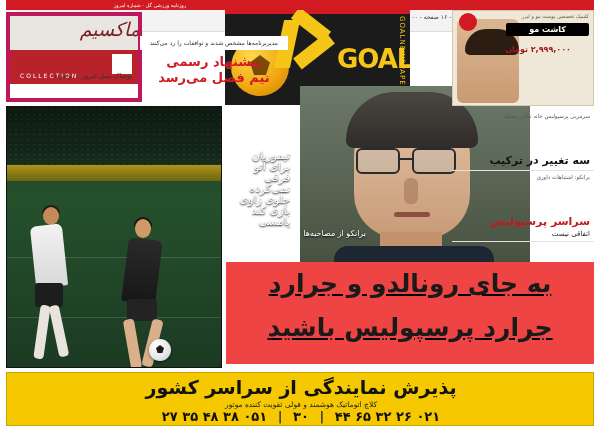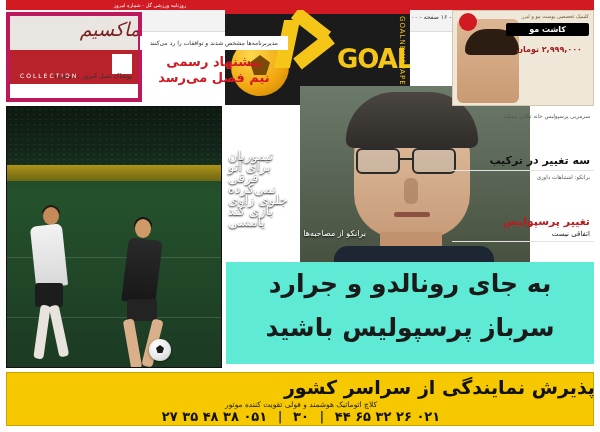--- a/index.html
+++ b/index.html
@@ -317,21 +317,21 @@
     position: absolute; right: 4px; top: 2px;
     font-size: 5px; color: #6b5a3a; direction: rtl;
   }
   .ad-red-badge {
     position: absolute; right: 4px; top: 12px;
     background: #000000; color: #fff;
     font-size: 8px; padding: 2px 23px; direction: rtl;
     border-radius: 2px; font-weight: bold;
   }
   .ad-price {
-    position: absolute; right: 11px; top: 34px;
+    position: absolute; right: 22px; top: 34px;
     font-size: 8px; color: #a31b20; direction: rtl; font-weight: bold;
   }
   .ad-face {
     position: absolute; left: 4px; top: 8px;
     width: 62px; height: 84px;
     background: linear-gradient(180deg,#dcb693 0%, #c99a72 100%);
     border-radius: 6px;
   }
   .ad-face-hair {
     position: absolute; left: 8px; top: 10px;
@@ -364,22 +364,23 @@
   .news-title.red { color: #c01a20; }
   .news-sub {
     font-size: 7px; color: #222; line-height: 10px;
   }
 
   
   .main-hl {
     position: absolute;
     left: 226px; top: 262px;
     width: 368px; height: 102px;
-    background: #5eead4;
-    overflow: hidden;
+    background: #ef4444;
+    overflow: hidden;
+    text-decoration: underline;
   }
   .main-hl-l1, .main-hl-l2 {
     direction: rtl;
     text-align: center;
     color: #1a1a1a;
     font-weight: bold;
     font-size: 25px;
     line-height: 44px;
     letter-spacing: -0.5px;
   }
@@ -451,21 +452,21 @@
   .bottom-ad {
     position: absolute;
     left: 6px; top: 372px;
     width: 588px; height: 54px;
     background: #f5c800;
     border: 1px solid #c9a400;
   }
   .bottom-ad-title {
     position: absolute;
     left: 0; top: 2px; width: 588px;
-    direction: rtl;
+    text-align: center; direction: rtl;
     font-size: 19px; font-weight: bold; color: #111;
     line-height: 24px;
   }
   .bottom-ad-sub {
     position: absolute;
     left: 0; top: 27px; width: 588px;
     text-align: center; direction: rtl;
     font-size: 7.5px; color: #222;
   }
   .bottom-ad-phones {
@@ -542,21 +543,21 @@
     </div>
     <div class="goal-side">GOALNEWSPAPER</div>
   </div>
 
   <div class="hl-center-2">مدیربرنامه‌ها مشخص شدند و توافقات را رد می‌کنند</div>
   <div class="hl-center-3">
     <span>پیشنهاد رسمی</span><br>
     <span>نیم فصل می‌رسد</span>
   </div>
 
-  <div style="position:absolute;left:228px;top:150px;width:62px;direction:rtl;text-align:left;color:#fff;font-size:13px;line-height:11px;text-shadow:0 1px 2px #000">
+  <div style="position:absolute;left:228px;top:150px;width:62px;direction:rtl;text-align:right;color:#fff;font-size:11px;line-height:11px;text-shadow:0 1px 2px #000">
     <div>تیموریان برای آتو</div>
     <div>فرقی نمی‌کرده</div>
     <div>جلوی زاوی بازی کند</div>
     <div>یامسی</div>
   </div>
 
   <div class="portrait">
     <div class="pt-head"></div>
     <div class="pt-hair"></div>
     <div class="pt-glass-l"></div>
@@ -567,21 +568,21 @@
     <div class="pt-neck"></div>
     <div class="pt-shirt"></div>
   </div>
 
   <div class="main-hl-kicker">
     <div>برانکو از مصاحبه‌ها</div>
   </div>
 
   <div class="main-hl">
     <div class="main-hl-l1">به جای رونالدو و جرارد</div>
-    <div class="main-hl-l2">سرباز پرسپولیس باشید</div>
+    <div class="main-hl-l2">جرارد پرسپولیس باشید</div>
   </div>
 
   <div class="right-col">
 
     <div class="ad-box">
       <div class="ad-face">
         <div class="ad-face-hair"></div>
       </div>
       <div class="ad-logo"></div>
       <div class="ad-head">کلینیک تخصصی پوست مو و لیزر</div>
@@ -589,21 +590,21 @@
       <div class="ad-price">۲,۹۹۹,۰۰۰ تومان</div>
     </div>
 
     <div class="news-stack">
       <div class="news-item">
         <div class="news-kicker">سرمربی پرسپولیس خانه تکانی ممکند</div>
         <div class="news-title">سه تغییر در ترکیب</div>
       </div>
       <div class="news-item">
         <div class="news-kicker">برانکو: اشتباهات داوری</div>
-        <div class="news-title red">تغییر پرسپولیس</div>
+        <div class="news-title red">سراسر پرسپولیس</div>
         <div class="news-sub">اتفاقی نیست</div>
       </div>
     </div>
   </div>
 
   <div class="bottom-ad">
     <div class="bottom-ad-title">پذیرش نمایندگی از سراسر کشور</div>
     <div class="bottom-ad-sub">کلاچ اتوماتیک هوشمند و فولی تقویت کننده موتور</div>
     <div class="bottom-ad-phones">
       <span>۰۲۱ ۲۶ ۳۲ ۶۵ ۴۴</span>

